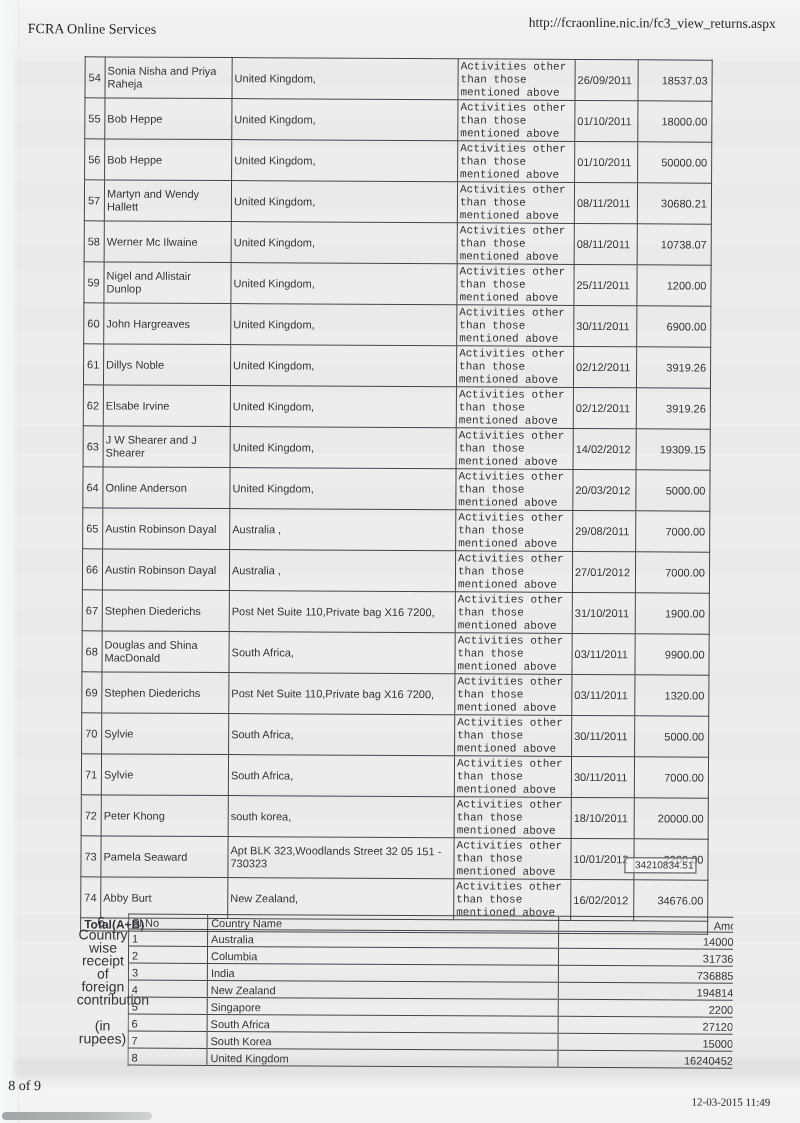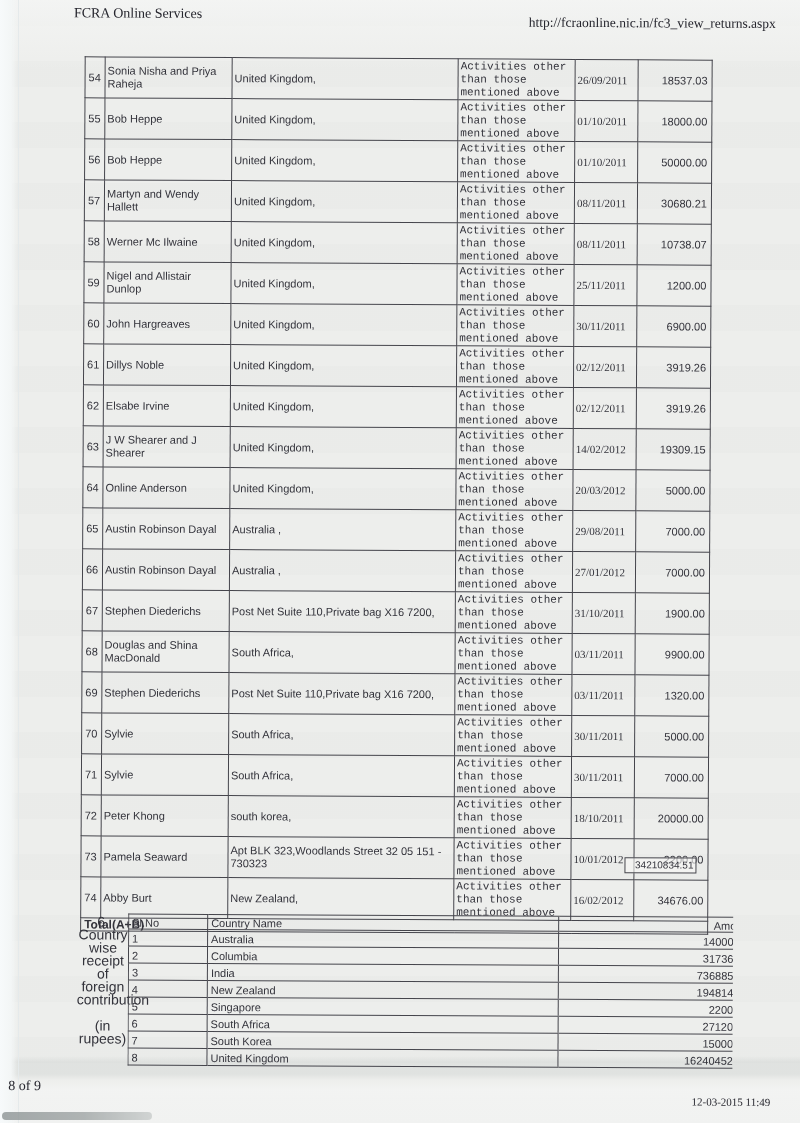--- a/index.html
+++ b/index.html
@@ -13,33 +13,33 @@
       linear-gradient(180deg, rgba(0,0,0,0) 1080px, rgba(243,244,243,.9) 1090px, #f1f2f1 1123px),
       repeating-linear-gradient(180deg, rgba(180,184,182,.05) 0 26px, rgba(180,184,182,0) 26px 61px),
       #edeeec;}
   .edge-left{position:absolute;left:0;top:0;width:18px;height:1123px;
       background:linear-gradient(90deg,#f7fafb, #f3f6f6 60%, rgba(243,246,246,0));
       border-right:1px solid rgba(195,202,206,.35);}
   .smudge{position:absolute;left:2px;top:1112px;width:150px;height:8px;border-radius:4px;
       background:linear-gradient(90deg,#868d8e,#9aa0a0 55%,#c6cac9);opacity:.75;filter:blur(.6px);}
   .rot{position:absolute;inset:0;transform:rotate(0.3deg);transform-origin:400px 0;}
 
-  .hdr-title{position:absolute;left:28px;top:7px;font-family:"Liberation Serif",serif;
-      font-size:14px;color:#26262e;margin-left:46px;}
+  .hdr-title{position:absolute;left:28px;top:23px;font-family:"Liberation Serif",serif;
+      font-size:14px;color:#26262e;}
   .hdr-url{position:absolute;right:24px;top:14px;font-family:"Liberation Serif",serif;
       font-size:13.5px;color:#26262e;}
 
   table{border-collapse:collapse;table-layout:fixed;}
   td{border:1px solid #45454c;overflow:hidden;}
 
   .donations{position:absolute;left:85px;top:58px;width:627px;font-size:11px;line-height:13px;}
   .donations td{padding:0 2px;vertical-align:middle;}
   td.c-sl{text-align:left;padding-left:3px;}
   td.c-purp{vertical-align:top;padding-top:1px;font-family:Liberation Mono, monospace;}
-  td.c-date{padding-left:2px;white-space:nowrap;font-family:Liberation Serif, serif;}
+  td.c-date{padding-left:2px;white-space:nowrap;}
   td.c-amt{text-align:right;padding-right:4px;white-space:nowrap;}
   tr.drow{height:40px;}
   tr.total-row{height:13px;}
   tr.total-row td{font-weight:bold;font-size:12px;line-height:12px;padding-left:3px;}
   .total-box{position:absolute;left:629px;top:856px;width:68px;height:14px;
       border:1px solid #45454c;background:rgba(248,248,247,.6);
       font-size:10px;line-height:14px;text-align:right;padding-right:2px;white-space:nowrap;}
 
   .clabel{position:absolute;left:82px;top:917px;width:52px;font-size:14px;line-height:13px;
       text-align:center;color:#33333b;}

